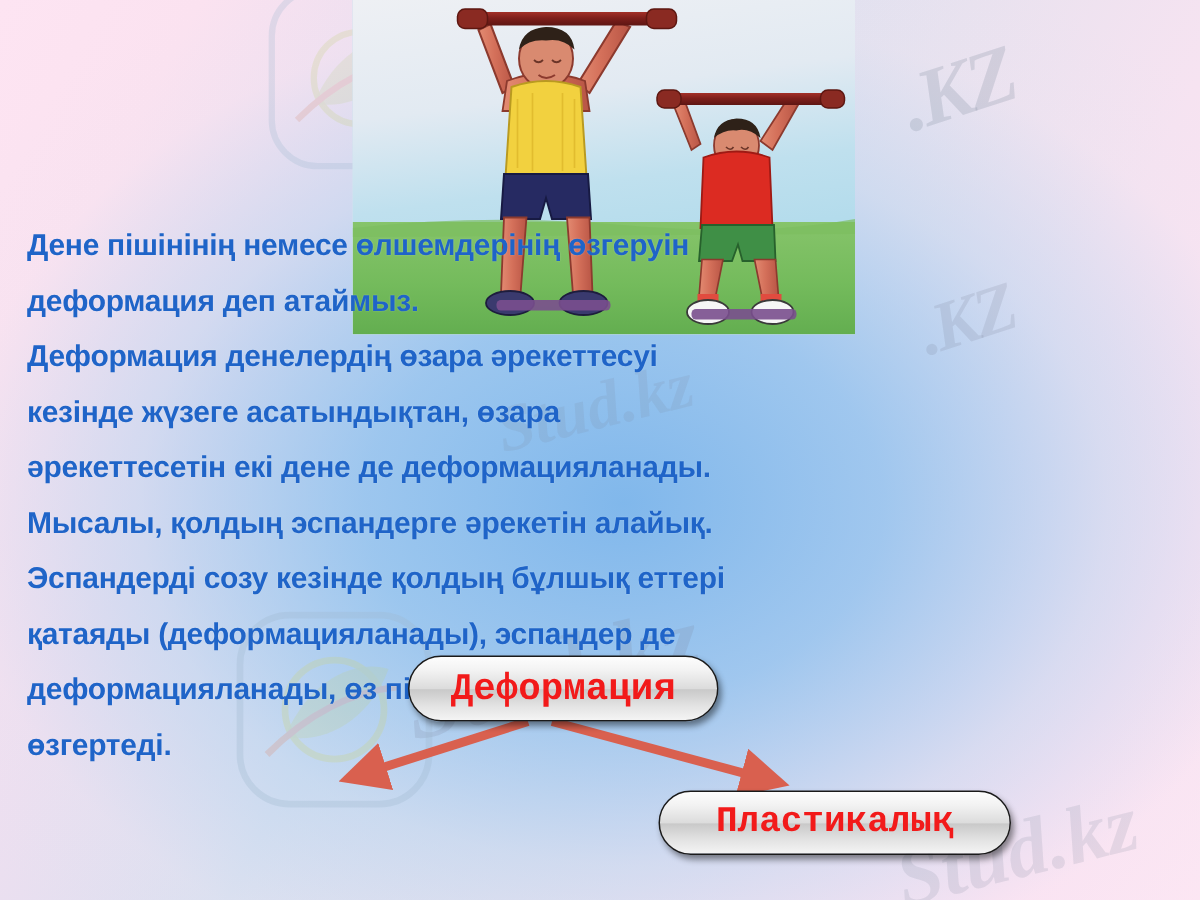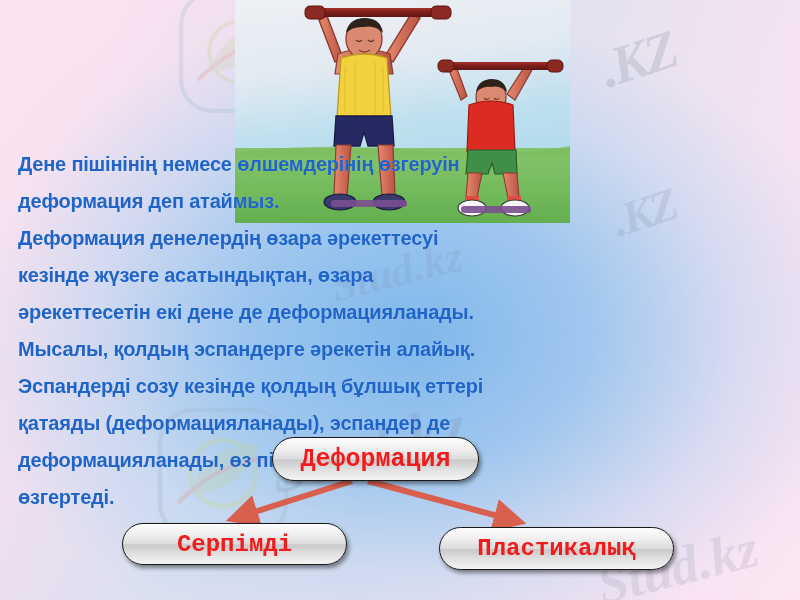--- a/index.html
+++ b/index.html
@@ -323,16 +323,15 @@
     <defs>
       <marker id="ah" viewBox="0 0 10 10" refX="8" refY="5" markerWidth="5.5" markerHeight="5.5" orient="auto-start-reverse">
         <path d="M 0 0 L 10 5 L 0 10 z" fill="#d9604f"></path>
       </marker>
     </defs>
     <line x1="352" y1="481" x2="232" y2="519" stroke="#d9604f" stroke-width="6" marker-end="url(#ah)"></line>
     <line x1="368" y1="481" x2="520" y2="522" stroke="#d9604f" stroke-width="6" marker-end="url(#ah)"></line>
   </svg>
 
   <div class="node" id="node-root">Деформация</div>
-  <div class="node" id="node-elastic">Серпімді</div>
   <div class="node" id="node-plastic">Пластикалық</div>
 
 </div>
 
 </body></html>

